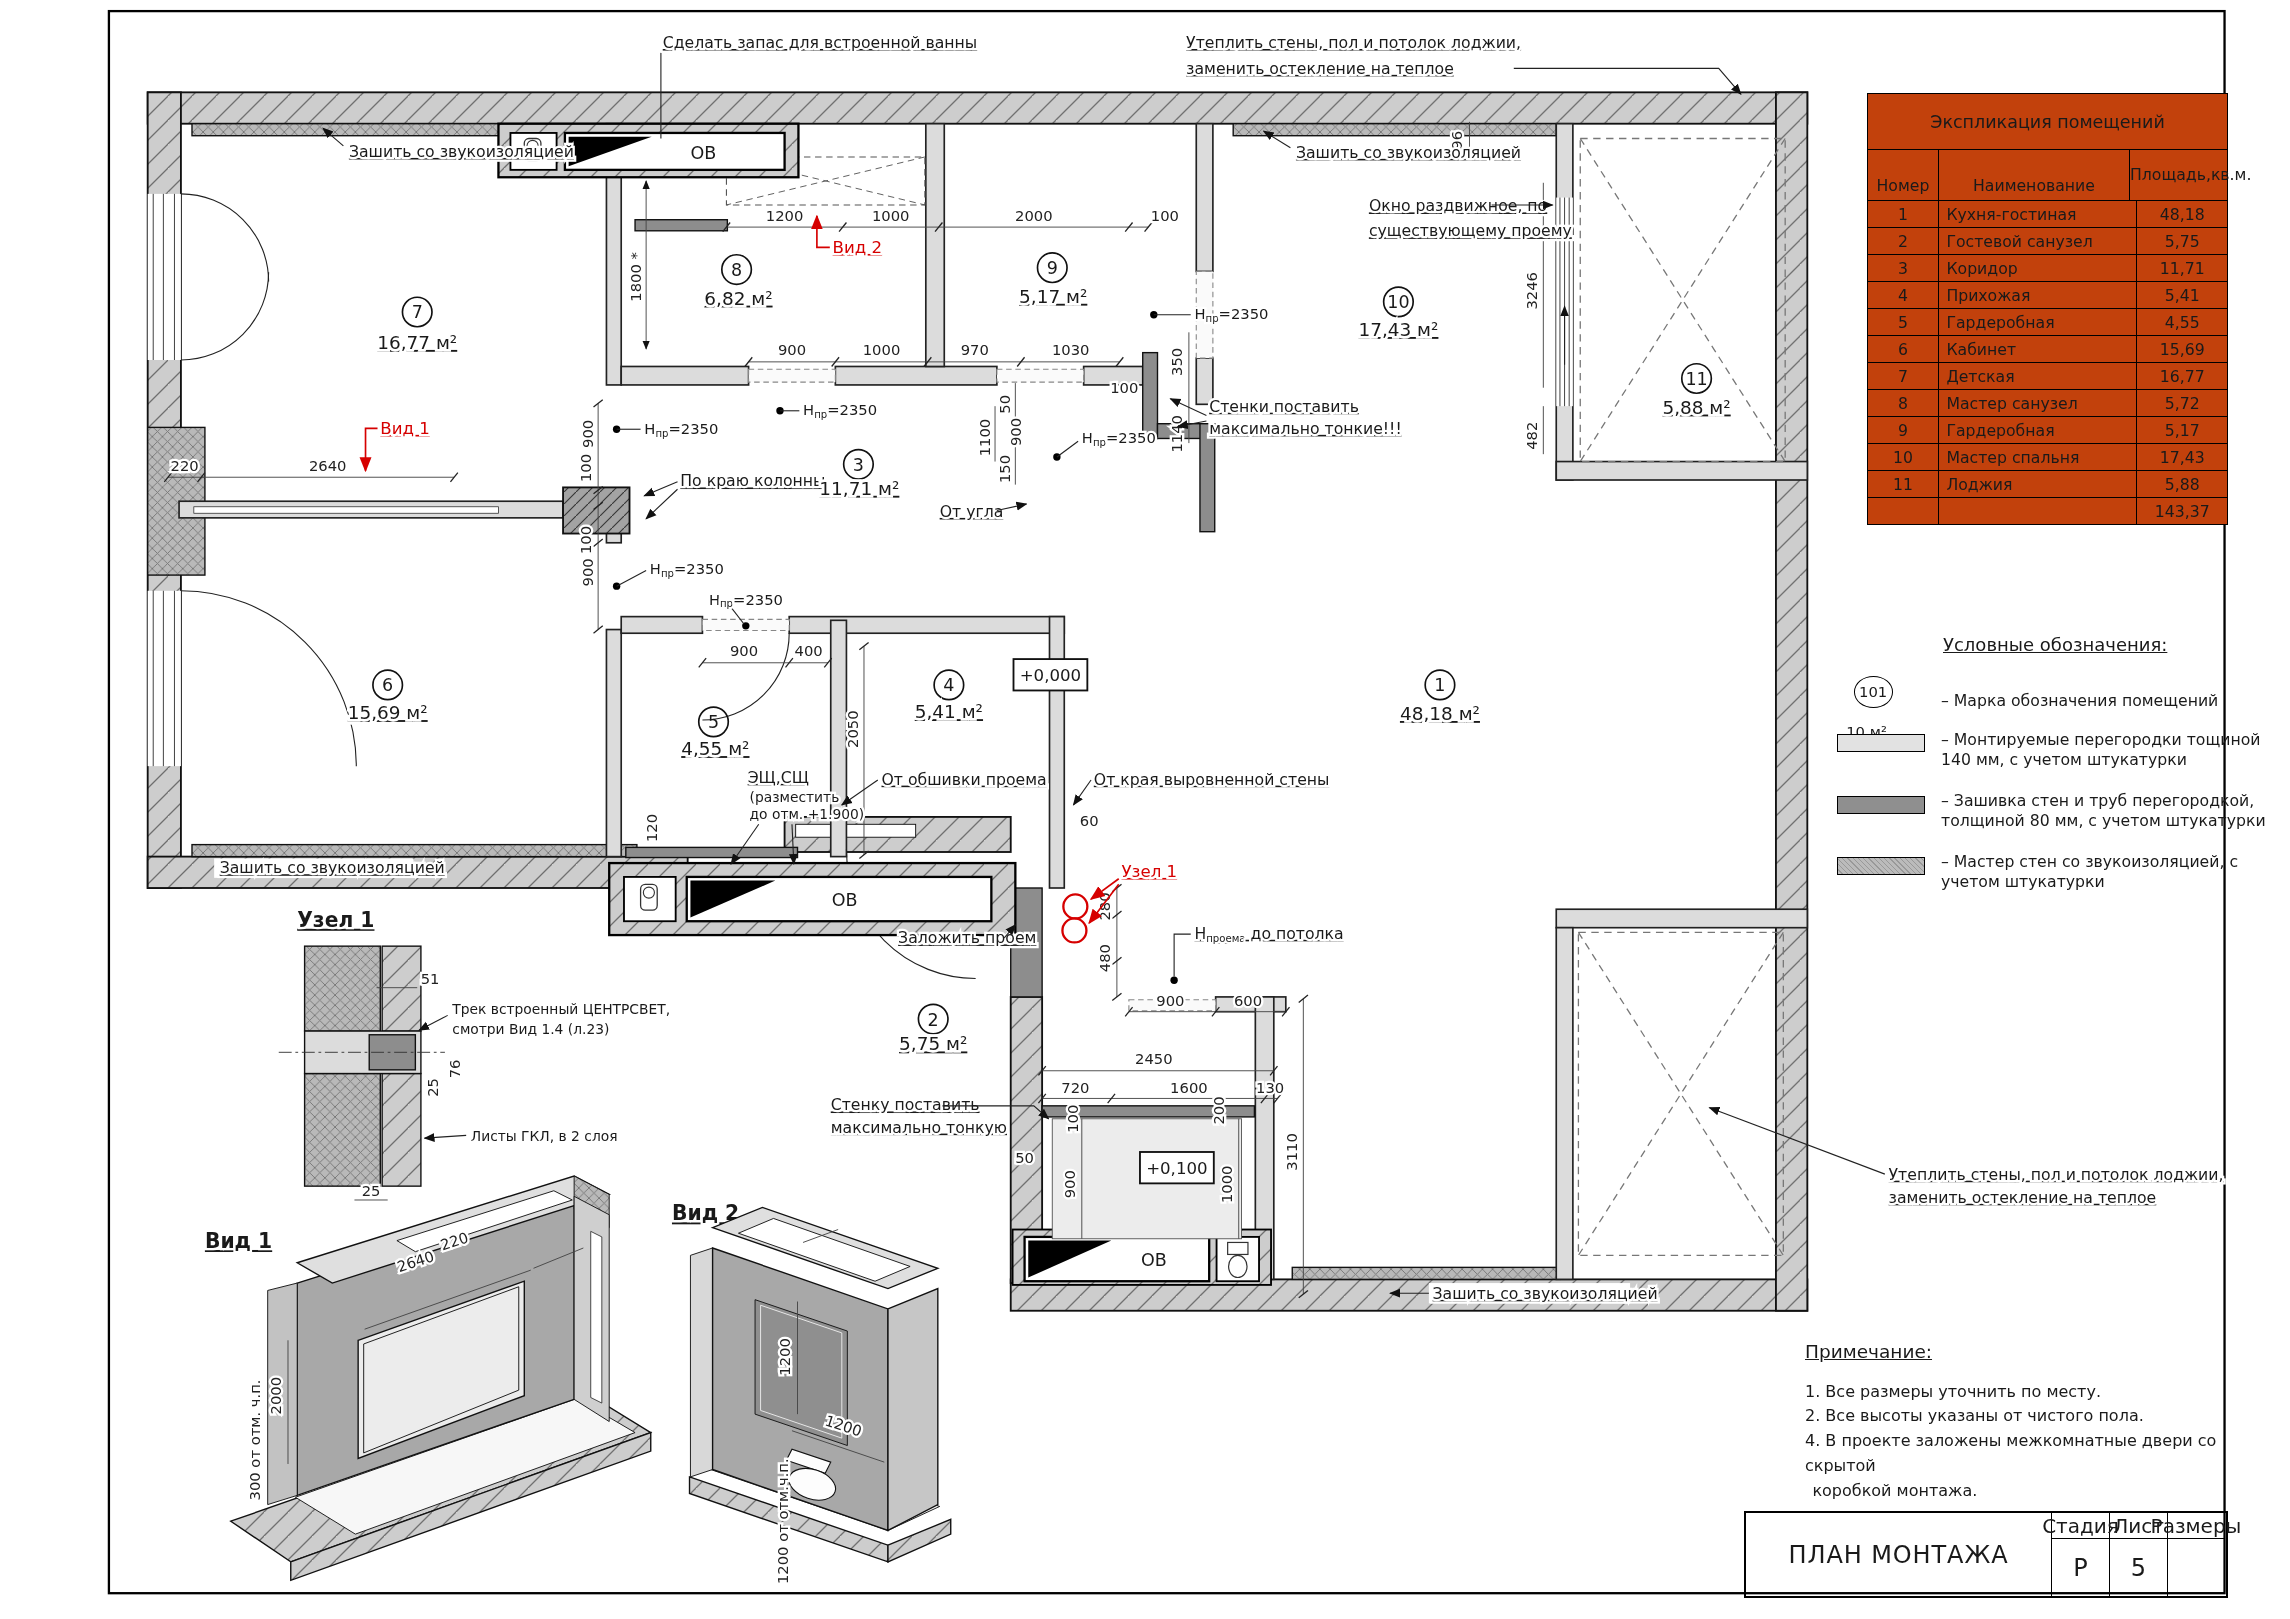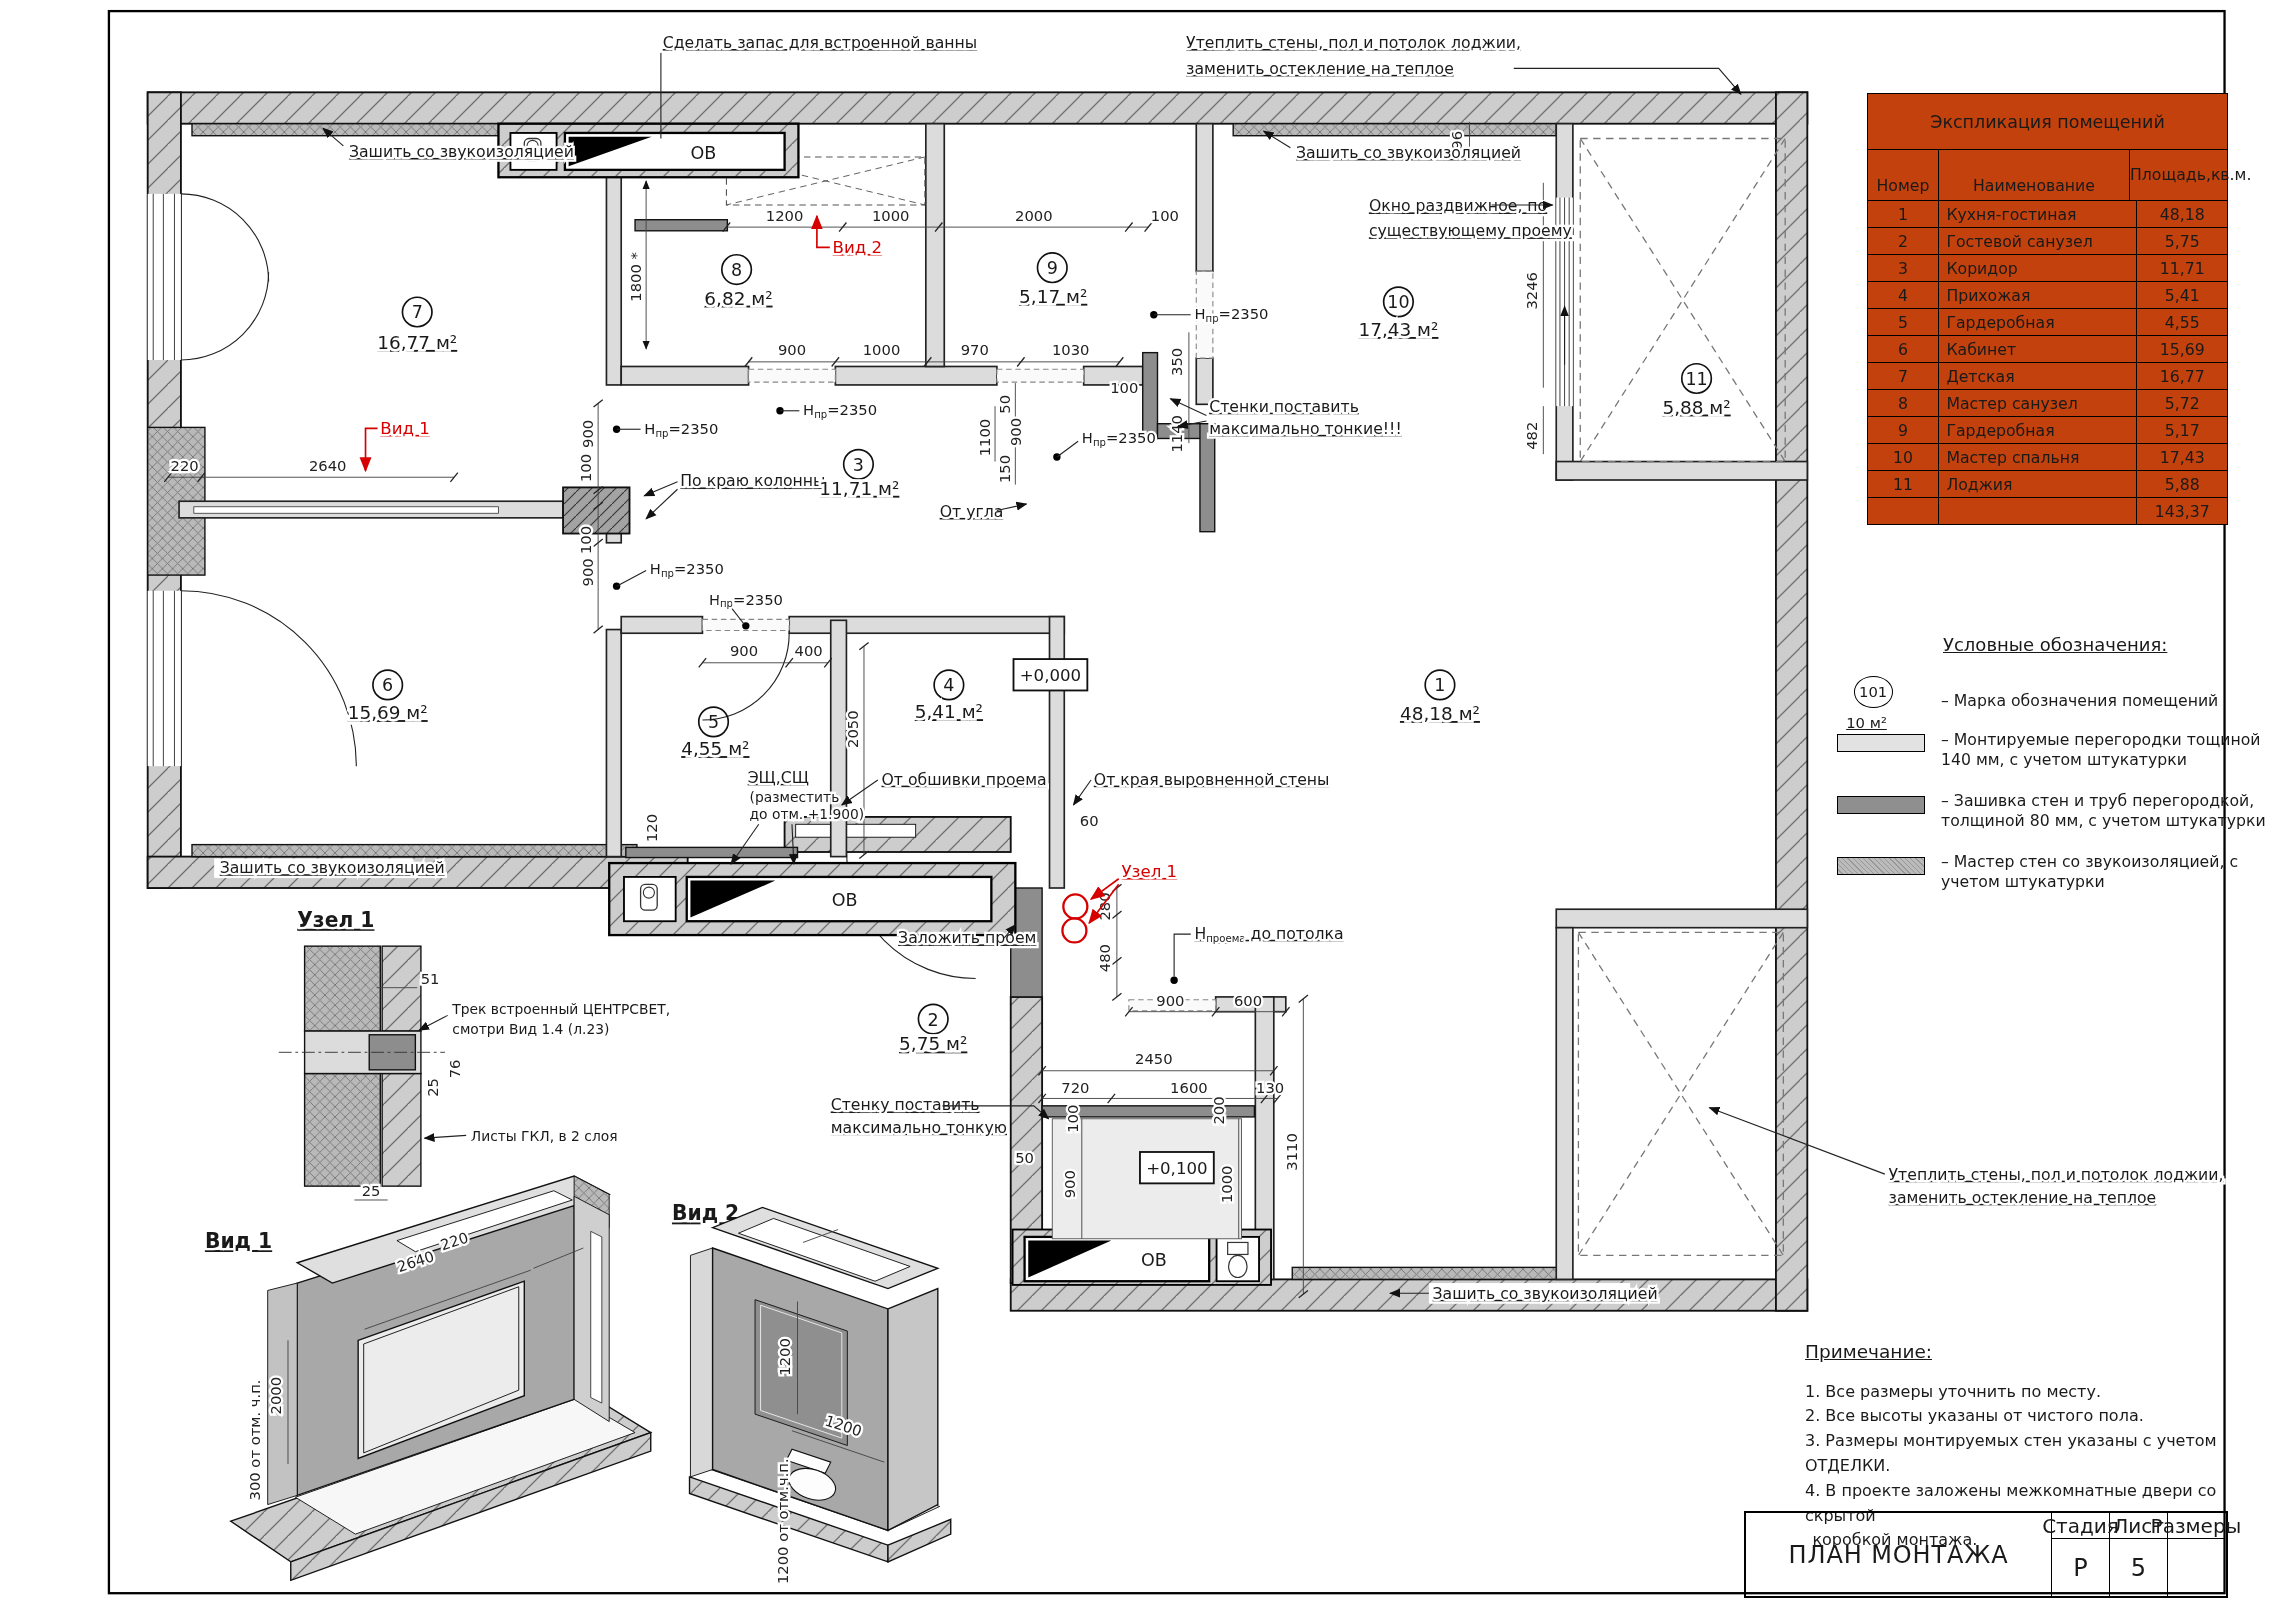--- a/index.html
+++ b/index.html
@@ -37,21 +37,21 @@
   
   .legend{left:1837px;top:628px;width:443px;font-size:15.7px;line-height:1.3}
   .legend .lt{position:absolute;left:106px;top:4.6px;font-size:18px;text-decoration:underline}
   .litem{position:absolute;left:104px;width:332px}
   .sym{position:absolute;left:0px;width:88px}
   .bar{height:15.7px;border:1.4px solid #000}
   .bar.light{background:#e2e2e2}
   .bar.dark{background:#8f8f8f}
   .bar.xh{background:repeating-linear-gradient(45deg,#bbb 0 2.8px,#999 2.8px 3.7px),repeating-linear-gradient(-45deg,#bbb 0 2.8px,#999 2.8px 3.7px);background-color:#b5b5b5}
   .mark{width:37px;height:29.5px;border:1.5px solid #000;border-radius:50%;display:flex;align-items:center;justify-content:center;font-size:14.8px;margin-left:16.6px}
-  .marka{text-decoration:underline;font-size:14.8px;margin-top:5px;margin-left:9.2px}
+  .marka{text-decoration:underline;font-size:14.8px;margin-top:14px;margin-left:9.2px}
   
   .notes{left:1805px;top:1338px;width:443px;font-size:16px;line-height:1.55}
   .notes .nt{font-size:18.5px;text-decoration:underline;margin-bottom:13px}
   .notes .n5{padding-left:7.4px}
   
   .tblock{left:1744px;top:1511px;width:480px;height:83px;border:2.3px solid #000;display:flex}
   .tb-title{width:305px;border-right:1.8px solid #000;display:flex;align-items:center;justify-content:center;font-size:24px;letter-spacing:0.9px}
   .tb-col{width:57px;border-right:1.8px solid #000;display:flex;flex-direction:column}
   .tb-col:last-child{border-right:none;width:56px}
   .tb-col .h{height:25px;border-bottom:1.8px solid #000;display:flex;align-items:center;justify-content:center;font-size:20px}
@@ -635,21 +635,20 @@
   <div class="sym" style="top:229px">
         <div class="bar xh"></div>
       </div>
   <div class="litem" style="top:224px"><span>– Мастер стен со звукоизоляцией, с</span><br><span>учетом штукатурки</span></div>
 </div>
 
 <div class="notes abs">
   <div class="nt">Примечание:</div>
   <div>1. Все размеры уточнить по месту.</div>
   <div>2. Все высоты указаны от чистого пола.</div>
-  <div>3. Размеры монтируемых стен указаны с учетом ОТДЕЛКИ.</div>
   <div>4. В проекте заложены межкомнатные двери со скрытой</div>
   <div class="n5">коробкой монтажа.</div>
 </div>
 
 <div class="tblock abs">
   <div class="tb-title">ПЛАН МОНТАЖА</div>
   <div class="tb-col">
     <div class="h">Стадия</div>
     <div class="v">Р</div>
   </div>

